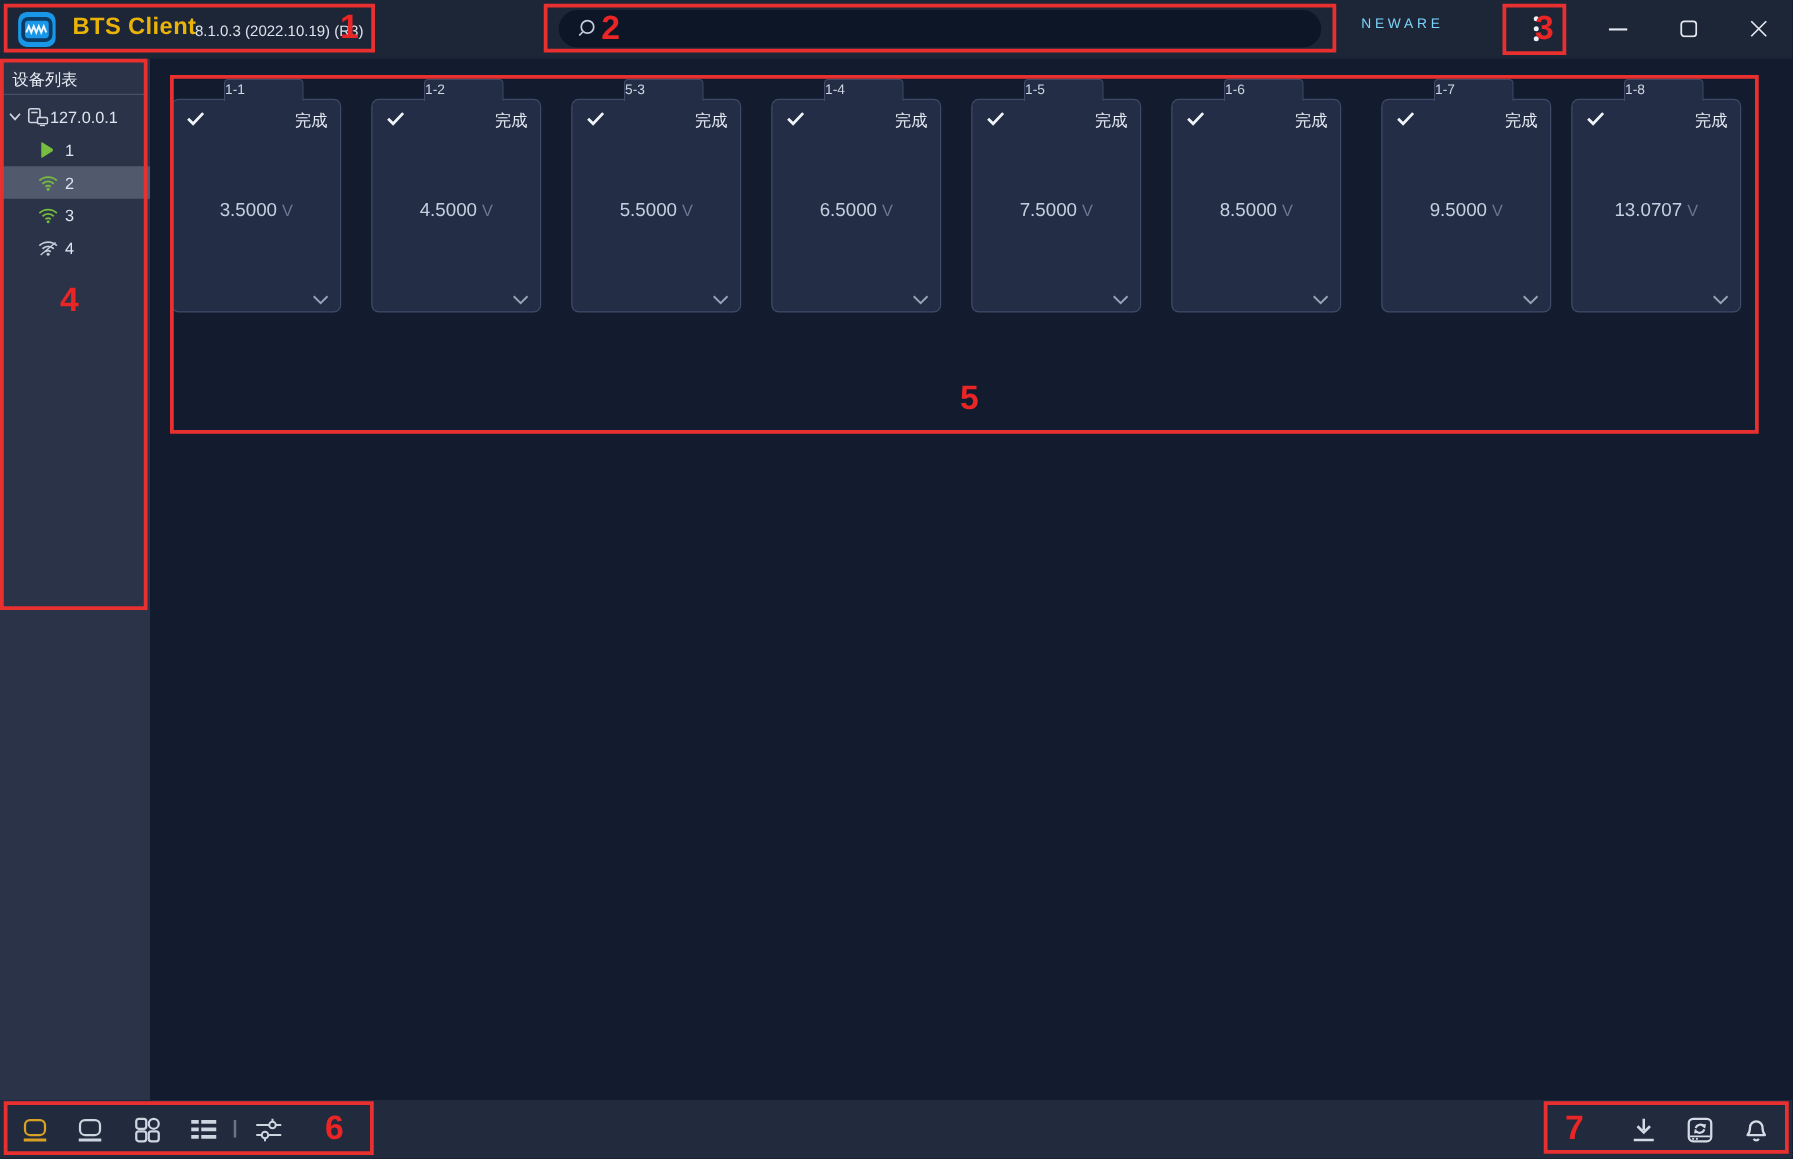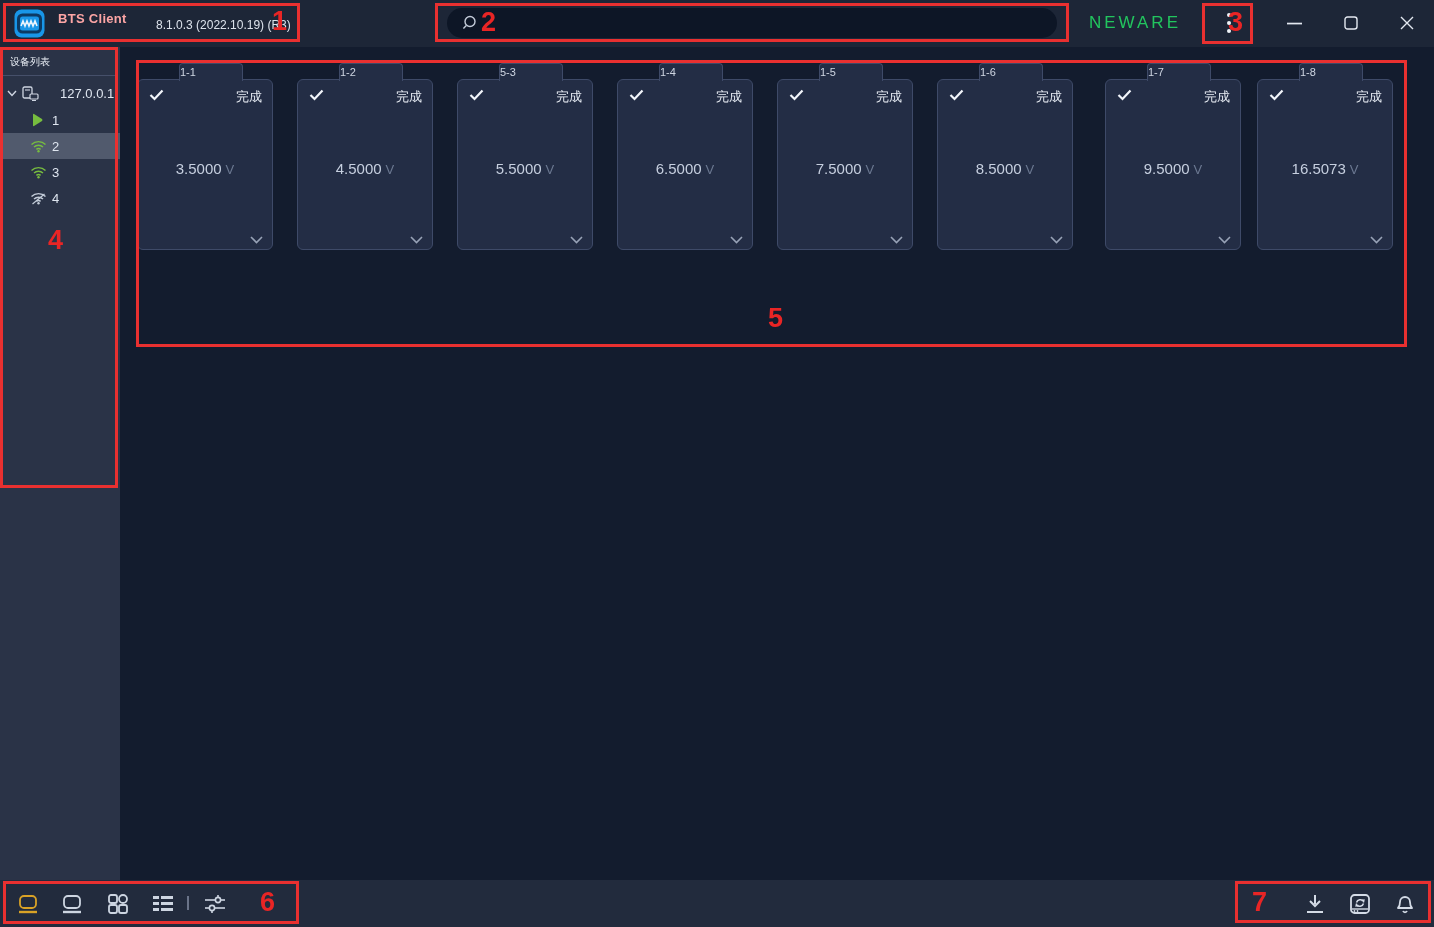--- a/index.html
+++ b/index.html
@@ -4,39 +4,39 @@
 <style>
   * { margin:0; padding:0; box-sizing:border-box; }
   html,body { width:1434px; height:927px; overflow:hidden; }
   body {
     font-family:"Liberation Sans","DejaVu Sans",sans-serif;
     background:#131c2e; color:#dfe6ef; position:relative;
   }
   
   .titlebar { position:absolute; left:0; top:0; width:1434px; height:47px; background:#1d2637; }
   .appicon { position:absolute; left:14px; top:9px; width:31px; height:29px; }
-  .app-title { position:absolute; left:58px; top:11px; font-size:13px; font-weight:bold; color:#fca5a5; letter-spacing:.3px; }
+  .app-title { position:absolute; left:58px; top:11px; font-size:19px; font-weight:bold; color:#eab308; letter-spacing:.3px; }
   .app-version { position:absolute; left:156px; top:18px; font-size:12px; color:#dde3ec; }
   .search-pill { position:absolute; left:447px; top:8px; width:610px; height:30px; background:#0d1626; border-radius:15px; display:flex; align-items:center; padding-left:13px; }
   .search-pill input { background:transparent; border:none; outline:none; color:#cfd7e4; font-size:13px; width:540px; margin-left:8px; }
-  .brand { position:absolute; left:1089px; top:13px; font-size:17px; color:#22c55e; letter-spacing:3px; font-weight:500; }
+  .brand { position:absolute; left:1089px; top:13px; font-size:11px; color:#7dd3fc; letter-spacing:3px; font-weight:500; }
   .kebab { position:absolute; left:1214px; top:8px; width:30px; height:30px; display:flex; flex-direction:column; align-items:center; justify-content:center; gap:4px; cursor:pointer; }
   .kebab i { width:4px; height:4px; border-radius:50%; background:#eef2f7; }
   .winbtn { position:absolute; top:8px; width:34px; height:30px; display:flex; align-items:center; justify-content:center; }
   .winbtn.min { left:1277px; } .winbtn.max { left:1334px; } .winbtn.close { left:1390px; }
   
   .sidebar { position:absolute; left:0; top:47px; width:120px; height:833px; background:#2a3347; }
-  .sb-header { padding:8px 0 0 10px; font-size:10px; color:#e9eef5; height:27px; }
+  .sb-header { padding:8px 0 0 10px; font-size:13px; color:#e9eef5; height:27px; }
   .sb-sep { margin:1px 2px 0 2px; border-bottom:1px solid #46506a; }
   .tree-row { position:absolute; left:0; width:120px; height:26px; display:flex; align-items:center; font-size:13px; color:#dfe6f0; cursor:pointer; }
   .tree-row.selected { background:#515a6d; }
   .row-root { top:33px; } .row-1 { top:60px; } .row-2 { top:86px; } .row-3 { top:112px; } .row-4 { top:138px; }
   .tree-chevron { margin-left:7px; width:11px; display:flex; }
   .tree-devicon { margin-left:4px; width:18px; display:flex; }
-  .tree-root-label { margin-left:20px; }
+  .tree-root-label { margin-left:0; }
   .child-icon { margin-left:30px; width:18px; display:flex; }
   .child-label { margin-left:4px; }
   
   .card { position:absolute; top:63px; width:148px; height:188px; }
   .card-tab { position:absolute; top:0; left:50%; transform:translateX(-50%); width:64px; height:18px; background:#232d45; border:1px solid #3e4a68; border-bottom:none; border-radius:4px 4px 0 0; z-index:2; font-size:11px; line-height:17px; color:#cfd6e2; }
   .card-body { position:absolute; top:16px; left:0; width:136px; height:171px; background:#232d45; border:1px solid #3e4a68; border-radius:6px; }
   .card-check { position:absolute; left:11px; top:9px; }
   .card-status { position:absolute; right:10px; top:8px; font-size:13px; color:#e9eef5; }
   .card-volt { position:absolute; left:0; top:80px; width:100%; text-align:center; }
   .card-volt .num { font-size:15px; color:#c6cfdf; }
@@ -307,21 +307,21 @@
 
   <div class="card" style="left:1257px">
     <div class="card-tab">1-8</div>
     <div class="card-body">
       <span class="card-check">
           <svg width="15" height="12" viewBox="0 0 15 12">
             <polyline points="1.5,6 5.5,10 13.5,1.5" fill="none" stroke="#f2f5fa" stroke-width="2.2"></polyline>
           </svg>
         </span>
       <span class="card-status">完成</span>
-      <div class="card-volt"><span class="num">16.5073</span><span class="unit">V</span></div>
+      <div class="card-volt"><span class="num">13.0707</span><span class="unit">V</span></div>
       <span class="card-expand">
           <svg width="13" height="8" viewBox="0 0 13 8">
             <polyline points="1,1 6.5,6.5 12,1" fill="none" stroke="#97a2b6" stroke-width="1.6"></polyline>
           </svg>
         </span>
     </div>
   </div>
 
 </div>
 

